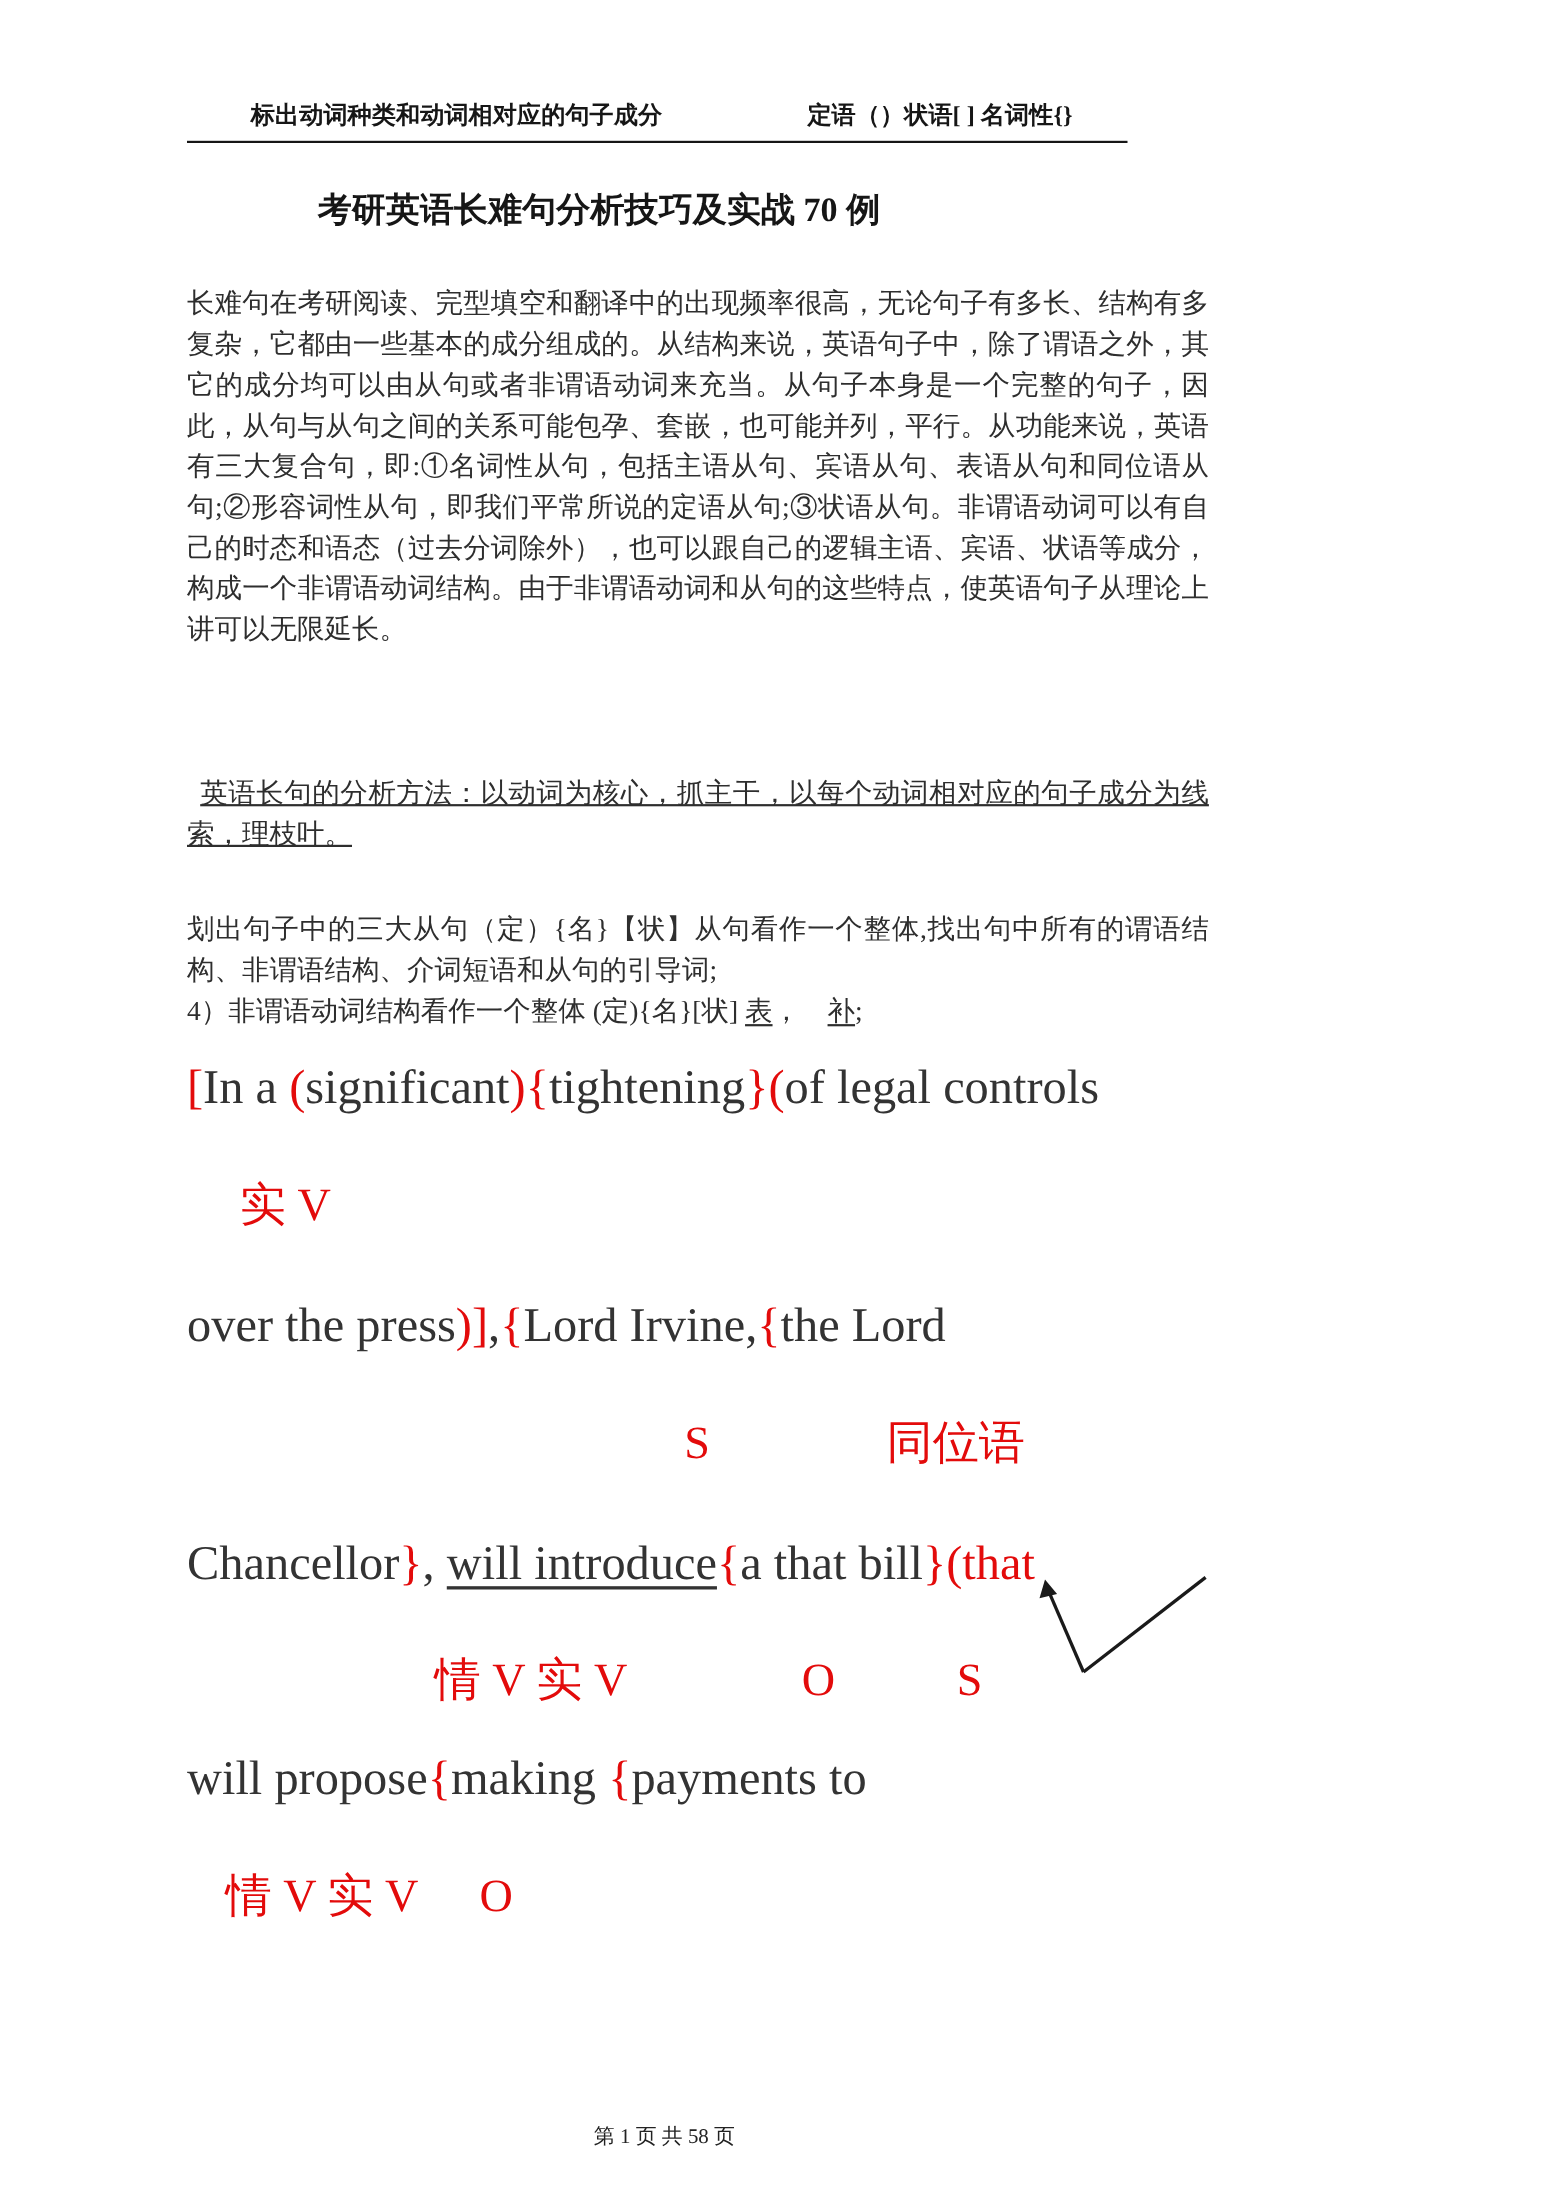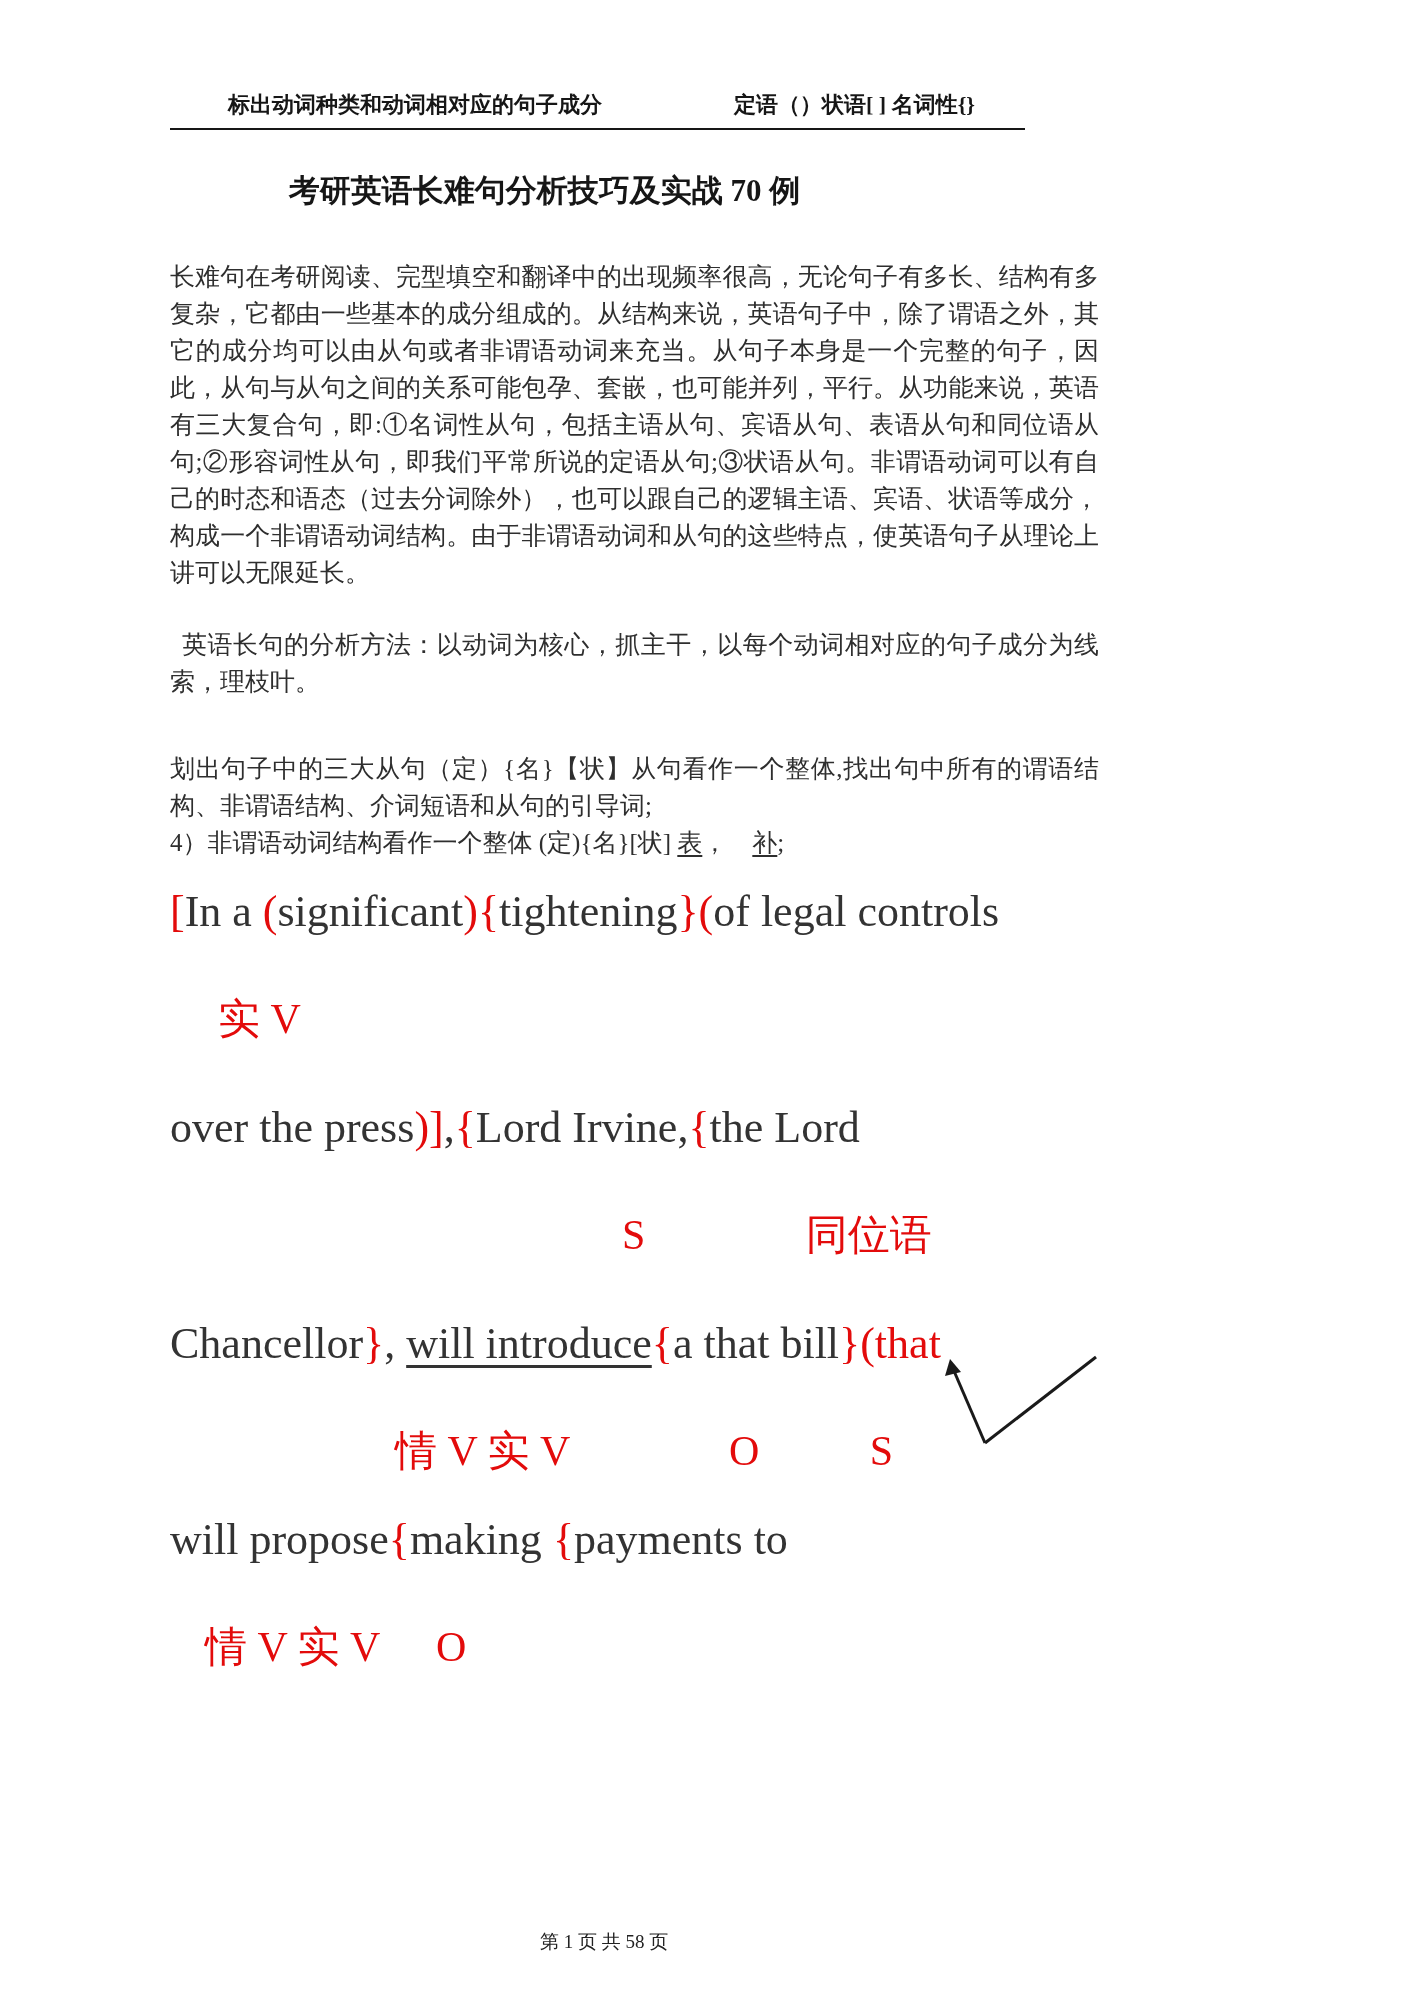--- a/index.html
+++ b/index.html
@@ -39,21 +39,21 @@
   }
 
   p{margin:0;}
   .body-para{
     font-size:25px;
     line-height:37px;
     text-align:justify;
     color:#2e2e2e;
   }
   .mt-para1{margin-top:46px;}
-  .mt-para2{margin-top:35px;}
+  .mt-para2{margin-top:112px;text-decoration:underline;}
   .mt-para3{margin-top:50px;}
   .mt-intro{margin-top:48px;}
   .indent-small{text-indent:12px;}
 
   .ex-section{margin-top:24px;}
   .ex-line{
     font-size:44px;
     line-height:53px;
     white-space:nowrap;
     color:#333333;

